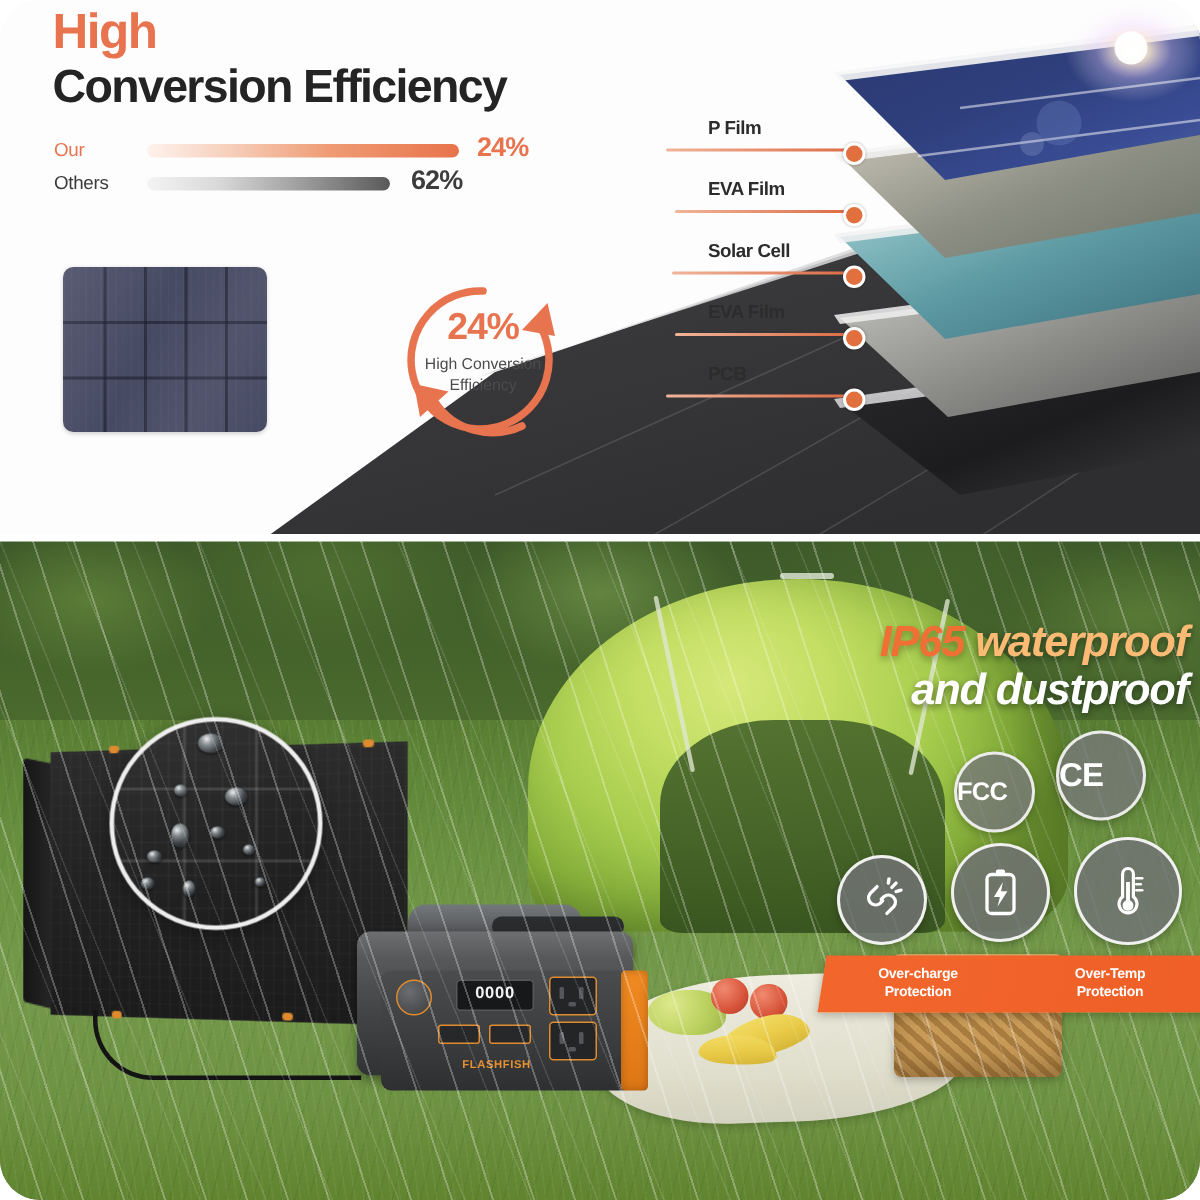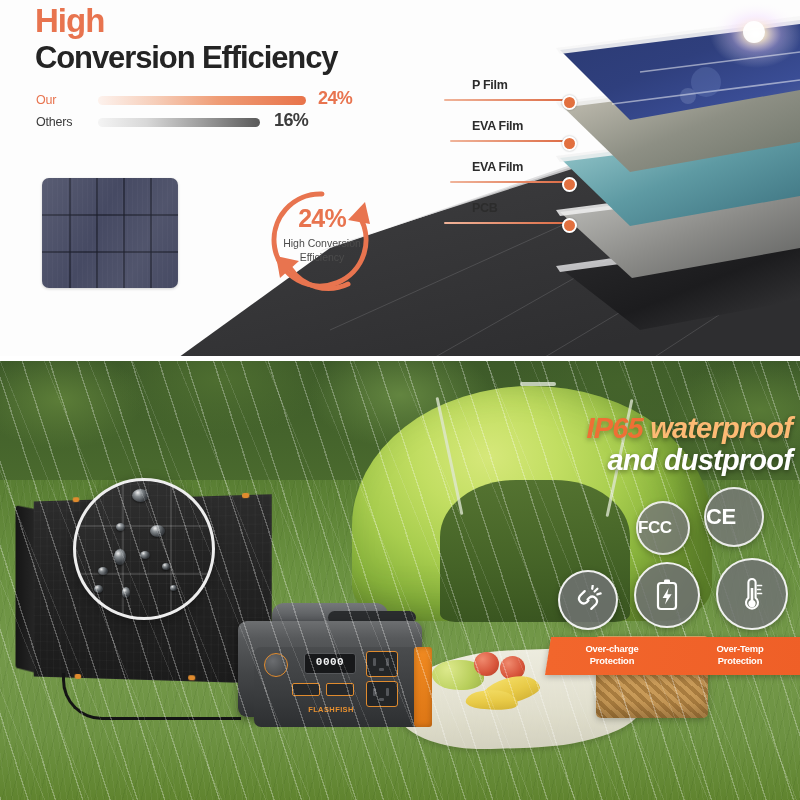--- a/index.html
+++ b/index.html
@@ -1,21 +1,21 @@
 <!DOCTYPE html>
 <html><head>
 <meta charset="utf-8">
 <style>
   html,body{margin:0;padding:0;}
   body{
     width:800px;height:800px;overflow:hidden;
     font-family:"Liberation Sans",sans-serif;
     background:#ffffff;
   }
-  .stage{position:relative;width:800px;height:800px;overflow:hidden;background:#fff;}
+  .stage{position:relative;width:800px;height:800px;overflow:hidden;background:#fff;border-radius:27px;}
 
   
   .top-panel{position:absolute;left:0;top:0;width:800px;height:360px;background:#fdfdfd;overflow:hidden;}
 
   
   .headline{position:absolute;left:35px;top:4px;line-height:1.0;}
   .hl-high{font-size:33px;font-weight:bold;color:#e8744f;letter-spacing:-1px;display:block;}
   .hl-main{font-size:31px;font-weight:bold;color:#242424;letter-spacing:-1.1px;display:block;margin-top:5px;white-space:nowrap;}
 
   
@@ -120,21 +120,21 @@
     background:linear-gradient(180deg,#6d6f71 0%,#57595b 18%,#434547 55%,#303234 100%);
     box-shadow:0 3px 8px rgba(0,0,0,.4);}
   .ps-face{position:absolute;left:16px;top:26px;width:168px;height:80px;border-radius:7px;
     background:linear-gradient(180deg,#4a4c4e 0%,#3a3c3e 60%,#2d2f31 100%);}
   .ps-handle{position:absolute;left:42px;top:0px;width:116px;height:26px;border-radius:12px 12px 4px 4px;
     background:linear-gradient(180deg,#75787a 0%,#55575a 70%,#3f4143 100%);}
   .ps-handle-hole{position:absolute;left:56px;top:8px;width:88px;height:13px;border-radius:7px;background:#2a2c2e;}
   .ps-screen{position:absolute;left:66px;top:32px;width:50px;height:19px;border-radius:3px;background:#17181a;
     border:1px solid #55575a;overflow:hidden;}
   .ps-digits{position:absolute;left:0;top:2px;width:50px;text-align:center;
-    font-family:Liberation Mono, monospace;font-size:11px;font-weight:bold;color:#f2f3f4;letter-spacing:.5px;}
+    font-family:Liberation Sans, sans-serif;font-size:11px;font-weight:bold;color:#f2f3f4;letter-spacing:.5px;}
   .ps-knob{position:absolute;left:26px;top:32px;width:22px;height:22px;border-radius:50%;
     background:radial-gradient(circle at 36% 32%,#6b6d70,#3b3d3f);border:1.5px solid #e08b2e;}
   .ps-usb{position:absolute;top:62px;height:11px;border-radius:2px;background:#26282a;border:1.2px solid #e08b2e;}
   .ps-outlet{position:absolute;width:30px;height:24px;border-radius:3px;background:#232527;border:1.4px solid #e08b2e;}
   .ps-outlet i{position:absolute;background:#54565a;border-radius:1px;}
   .ps-side{position:absolute;left:176px;top:26px;width:18px;height:80px;border-radius:3px;
     background:linear-gradient(180deg,#f08a21 0%,#dd7615 100%);box-shadow:inset 0 0 6px rgba(0,0,0,.25);}
   .ps-logo{position:absolute;left:56px;top:84px;width:74px;text-align:center;font-size:7.5px;font-weight:bold;color:#e89130;letter-spacing:.4px;}
   .ps-cable{position:absolute;left:-168px;top:70px;width:176px;height:44px;
     border-bottom:3.5px solid #141414;border-left:3.5px solid #141414;border-radius:0 0 0 40px;}
@@ -280,21 +280,21 @@
 
     <div class="bars">
       <div class="bar-row">
         <span class="bar-label our">Our</span>
         <span class="bar-track bar-our"></span>
         <span class="bar-val our">24%</span>
       </div>
       <div class="bar-row">
         <span class="bar-label others">Others</span>
         <span class="bar-track bar-others"></span>
-        <span class="bar-val others">16%</span>
+        <span class="bar-val others">62%</span>
       </div>
     </div>
 
     <div class="panel-thumb">
       <div class="fine"></div>
       <span class="grid-v" style="left:27px"></span>
       <span class="grid-v" style="left:54px"></span>
       <span class="grid-v" style="left:81px"></span>
       <span class="grid-v" style="left:108px"></span>
       <span class="grid-h" style="top:36px"></span>
@@ -318,20 +318,25 @@
 
     <div class="layers">
       <div class="layer-item">
         <span class="layer-name">P Film</span>
         <span class="layer-line" style="left:4px;width:122px"></span>
         <span class="layer-dot" style="left:122px"></span>
       </div>
       <div class="layer-item">
         <span class="layer-name">EVA Film</span>
         <span class="layer-line" style="left:10px;width:116px"></span>
+        <span class="layer-dot" style="left:122px"></span>
+      </div>
+      <div class="layer-item">
+        <span class="layer-name">Solar Cell</span>
+        <span class="layer-line" style="left:8px;width:118px"></span>
         <span class="layer-dot" style="left:122px"></span>
       </div>
       <div class="layer-item">
         <span class="layer-name">EVA Film</span>
         <span class="layer-line" style="left:10px;width:116px"></span>
         <span class="layer-dot" style="left:122px"></span>
       </div>
       <div class="layer-item">
         <span class="layer-name">PCB</span>
         <span class="layer-line" style="left:4px;width:122px"></span>

